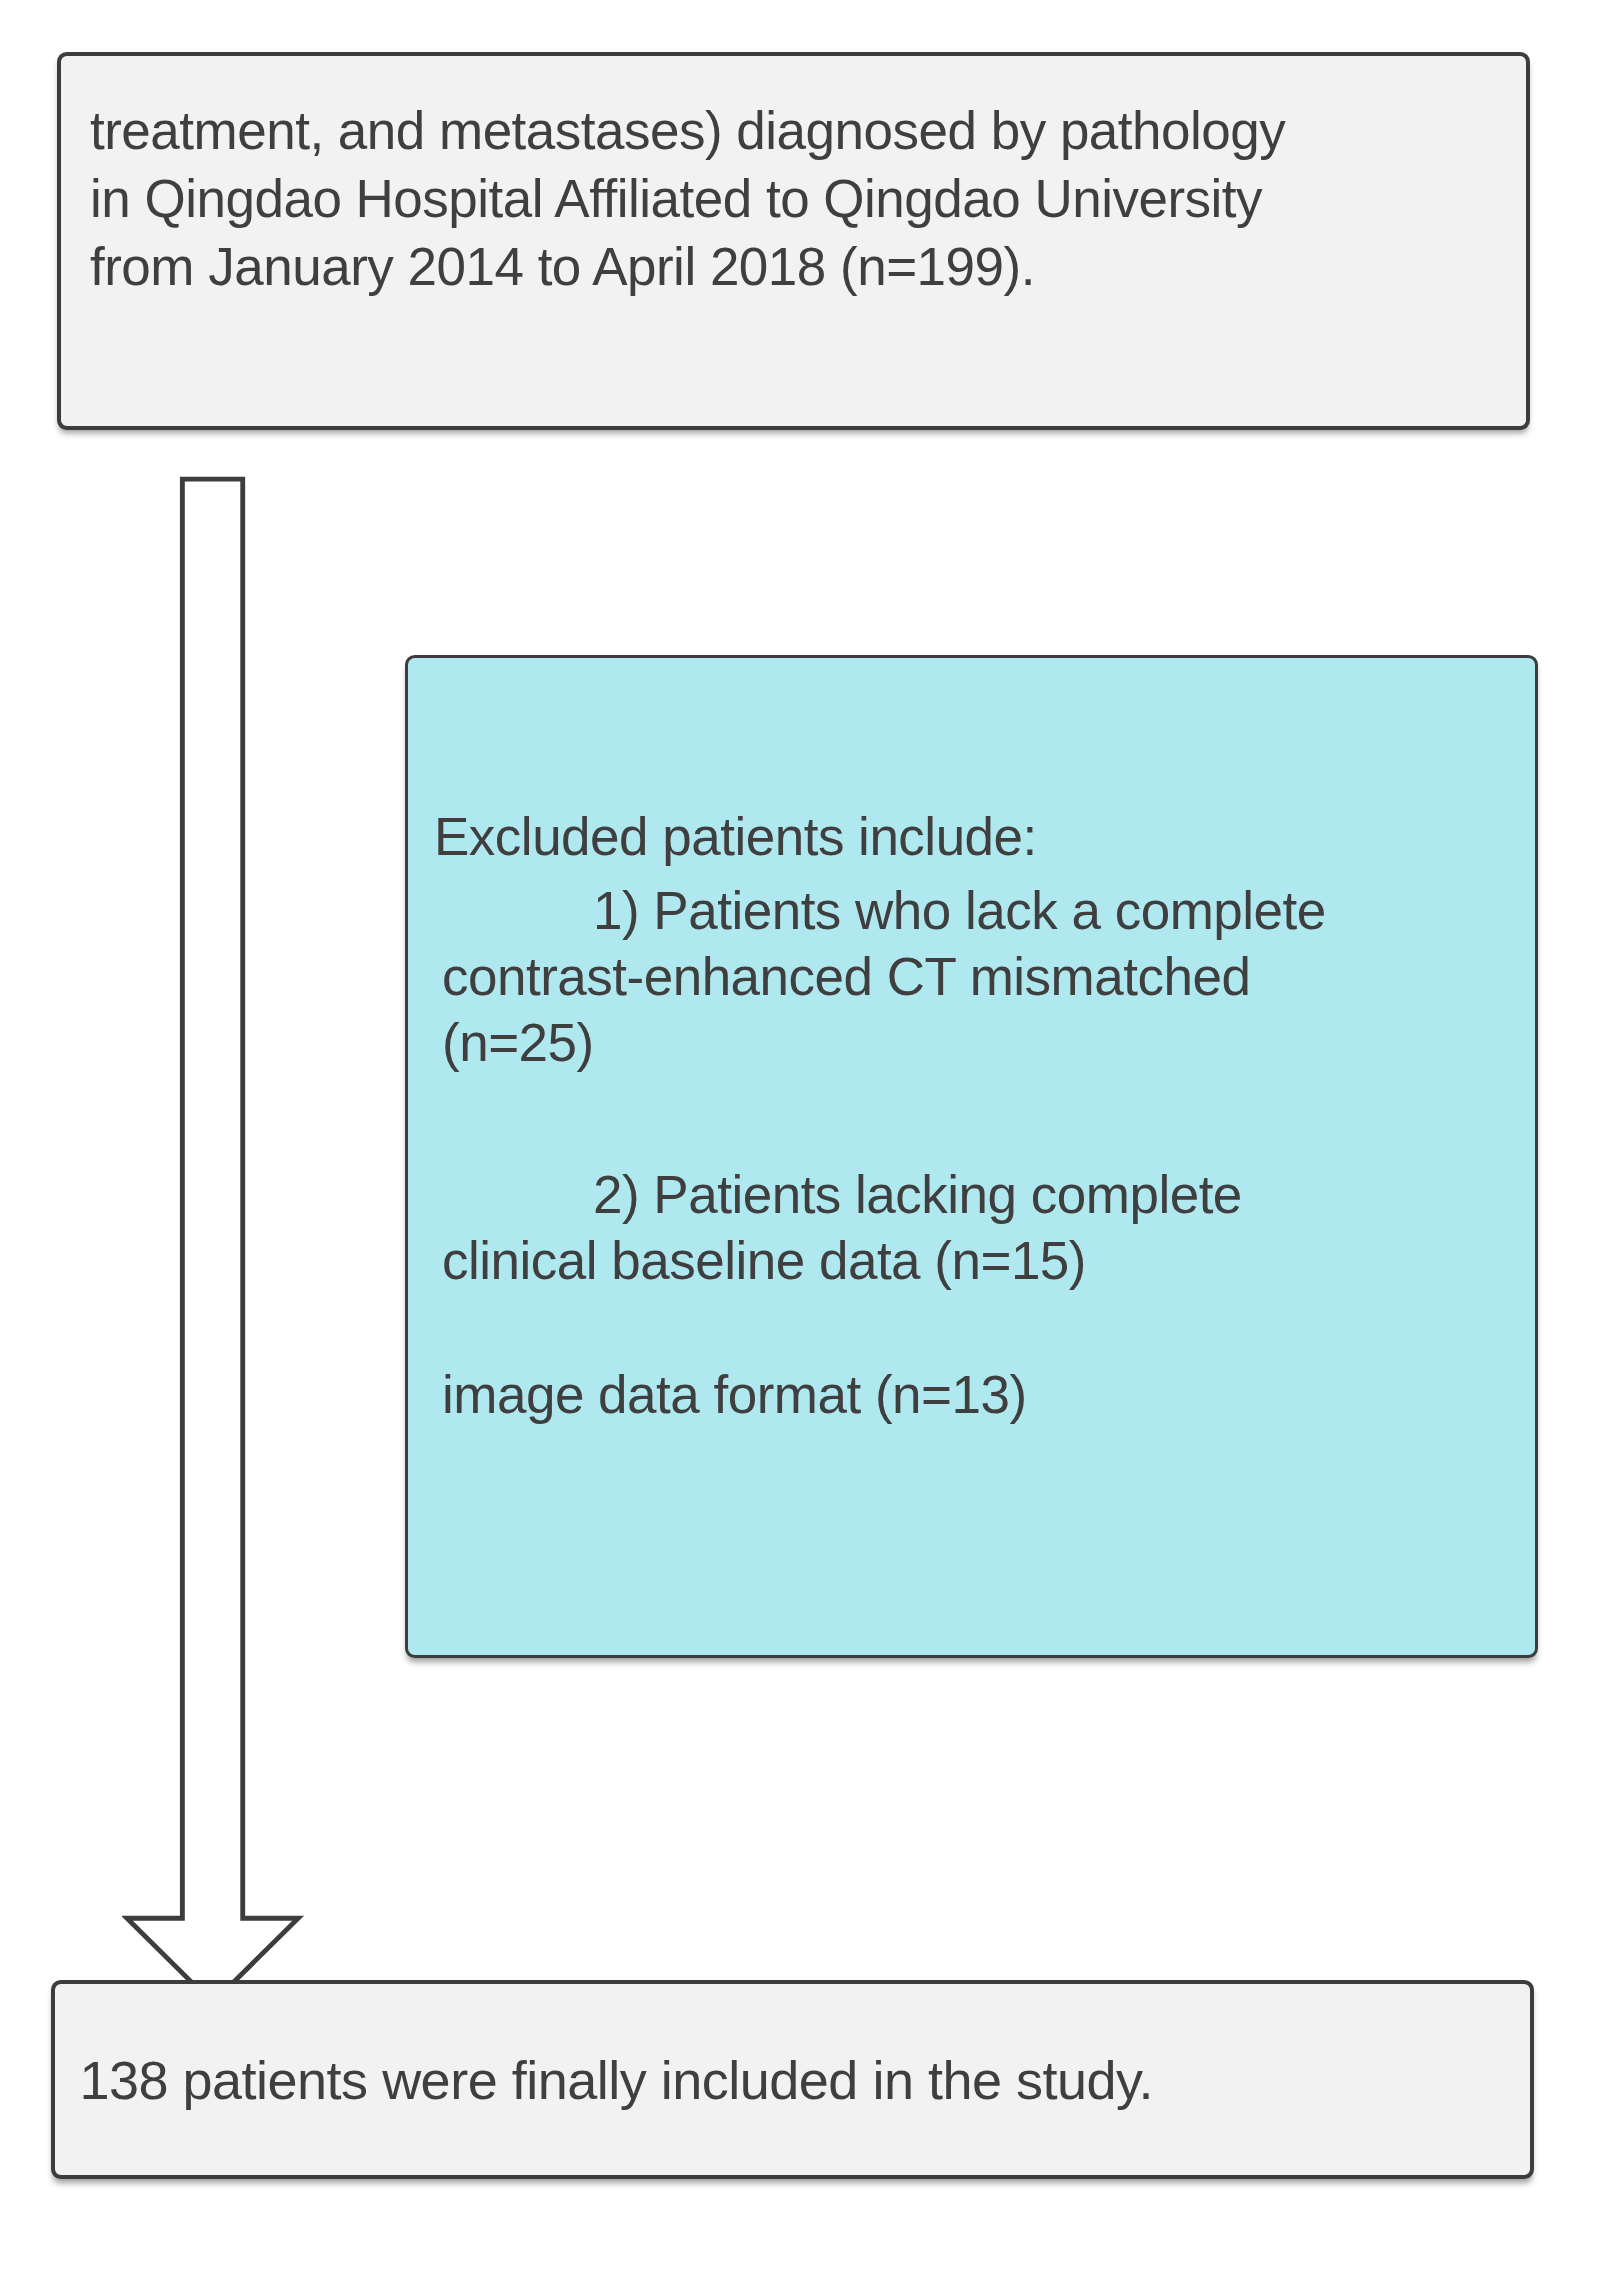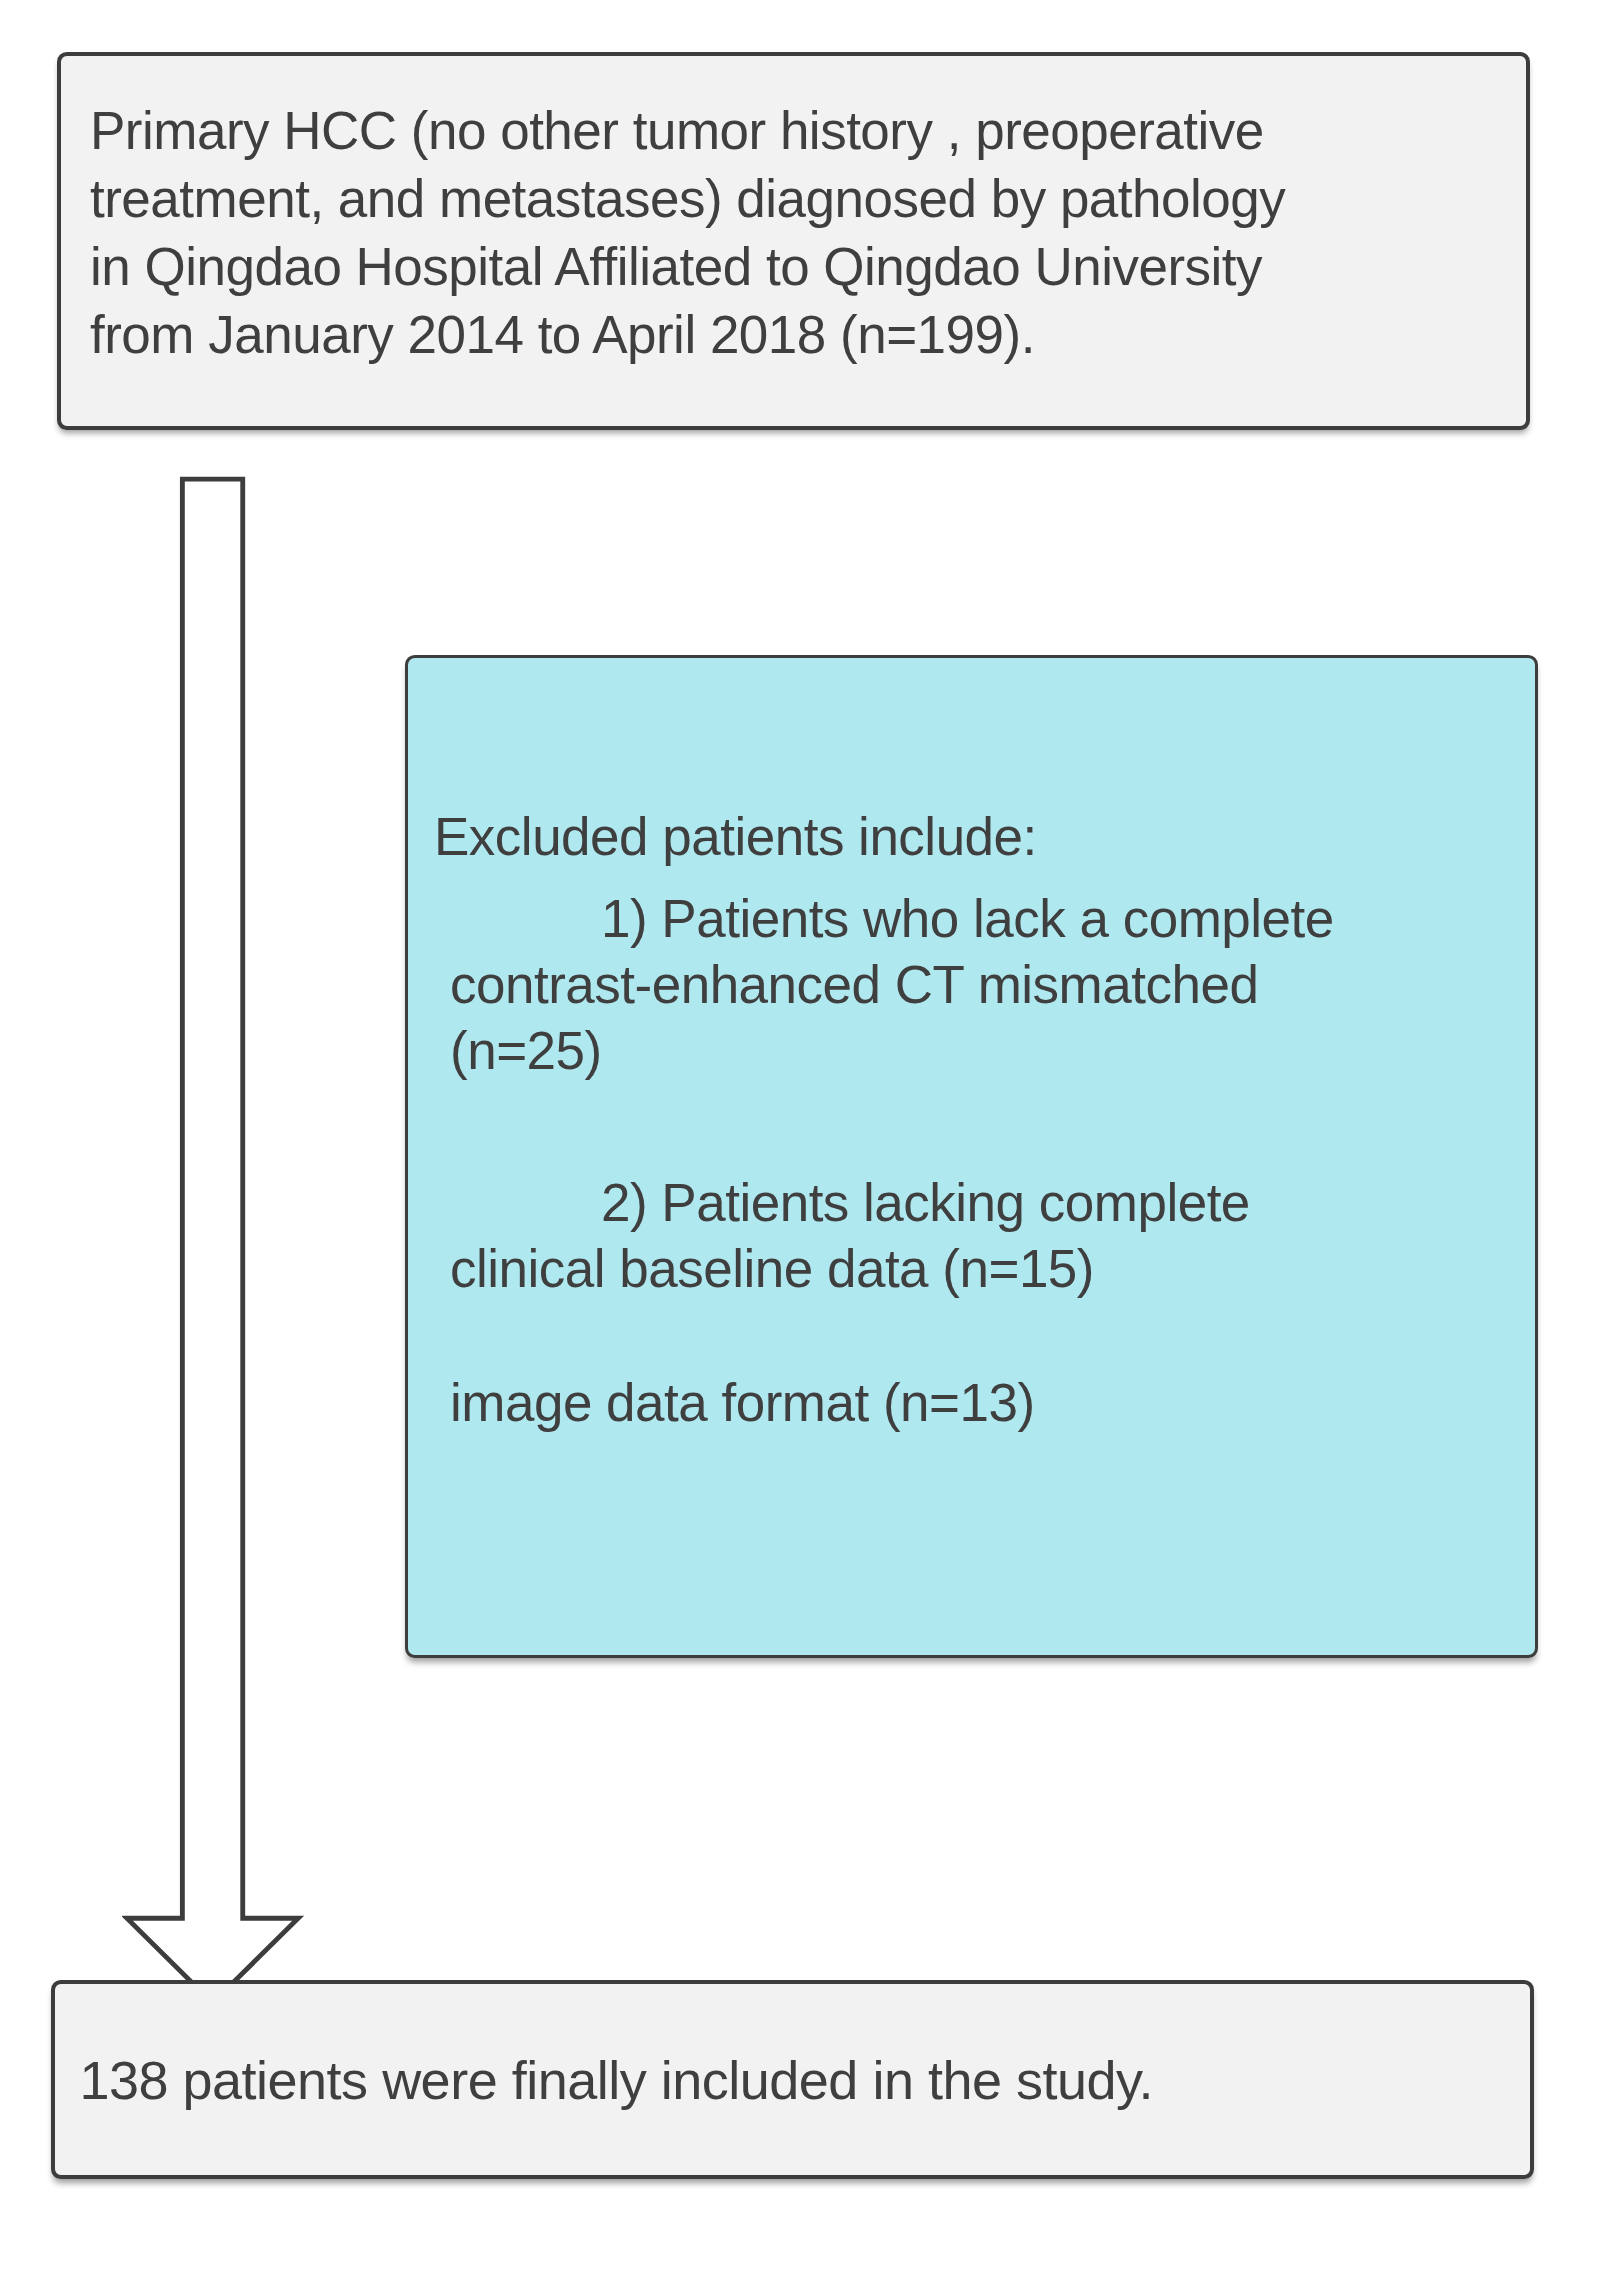--- a/index.html
+++ b/index.html
@@ -53,39 +53,38 @@
     height: 199px;
     display: flex;
     align-items: center;
     padding-left: 24.4px;
     font-size: 54px;
     letter-spacing: -0.5px;
   }
   .tline {
     white-space: nowrap;
   }
-  .item { margin: 16px; }
+  .item { margin: 8px; }
   .item-2 { margin-top: 86px; }
   .item-3 { margin-top: 68px; }
   .ind { padding-left: 151px; }
   .arrow-wrap {
     position: absolute;
     left: 122px;
     top: 471px;
     width: 185px;
     height: 1541px;
   }
 </style>
 </head>
 <body>
 
 <div id="figure">
 
   <div class="fbox box-top">
-    <div class="tline">Primary HCC (no other tumor history , preoperative</div>
     <div class="tline">treatment, and metastases) diagnosed by pathology</div>
     <div class="tline">in Qingdao Hospital Affiliated to Qingdao University</div>
     <div class="tline">from January 2014 to April 2018 (n=199).</div>
   </div>
 
   <div class="arrow-wrap">
     <svg width="185" height="1541" viewBox="0 0 190 1580" xmlns="http://www.w3.org/2000/svg">
       <polygon points="62,7 124,7 124,1485 181,1485 93,1572 5,1485 62,1485" fill="#ffffff" stroke="#3d3d3d" stroke-width="5" stroke-linejoin="miter"></polygon>
     </svg>
   </div>

